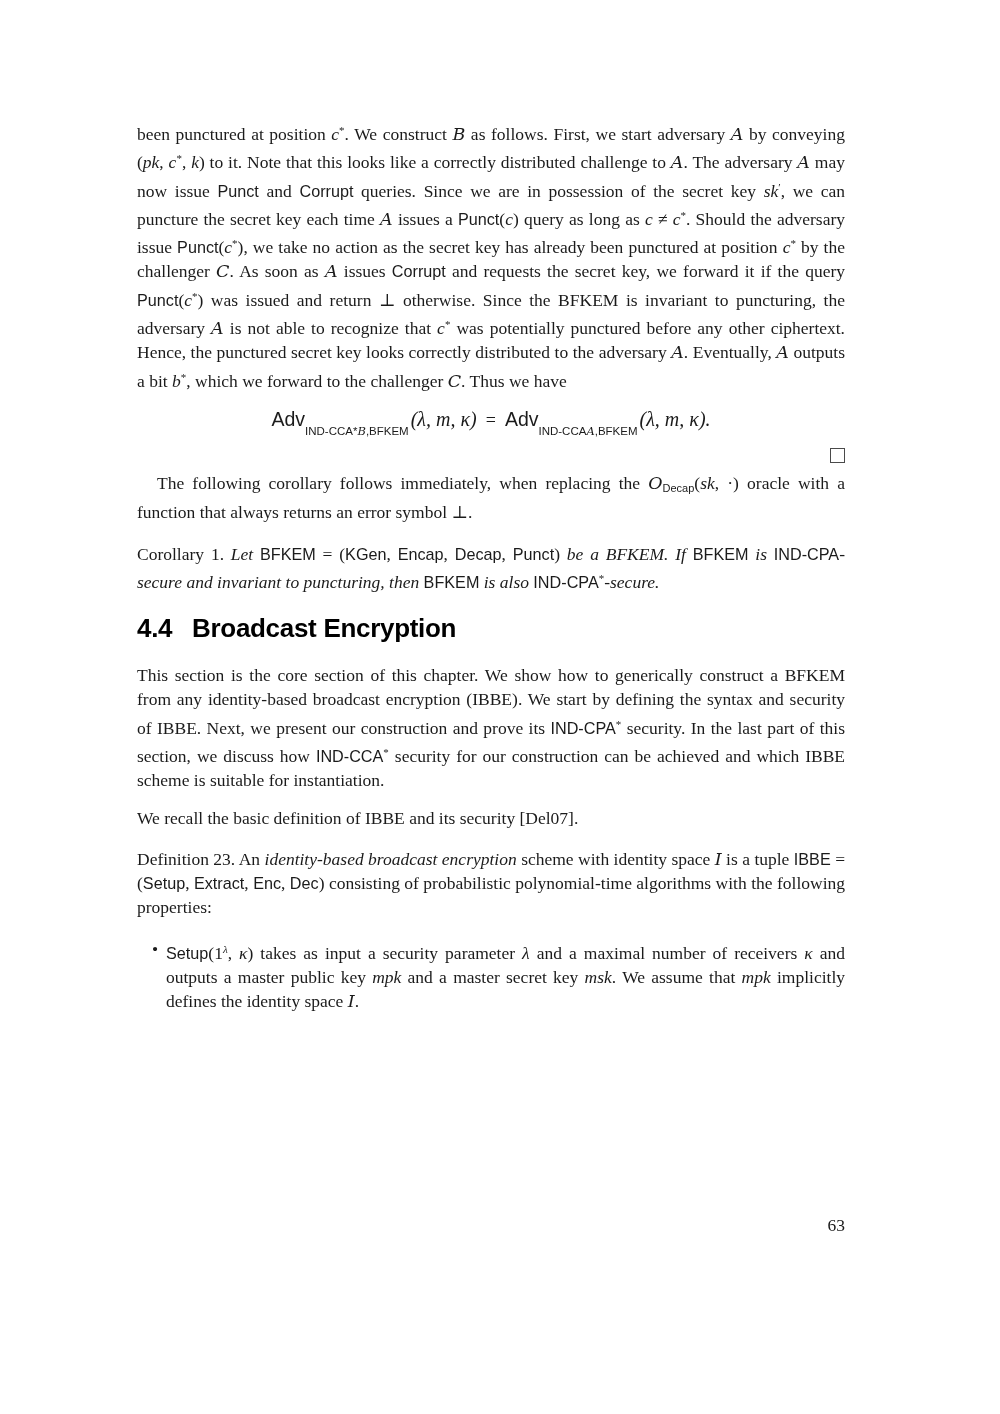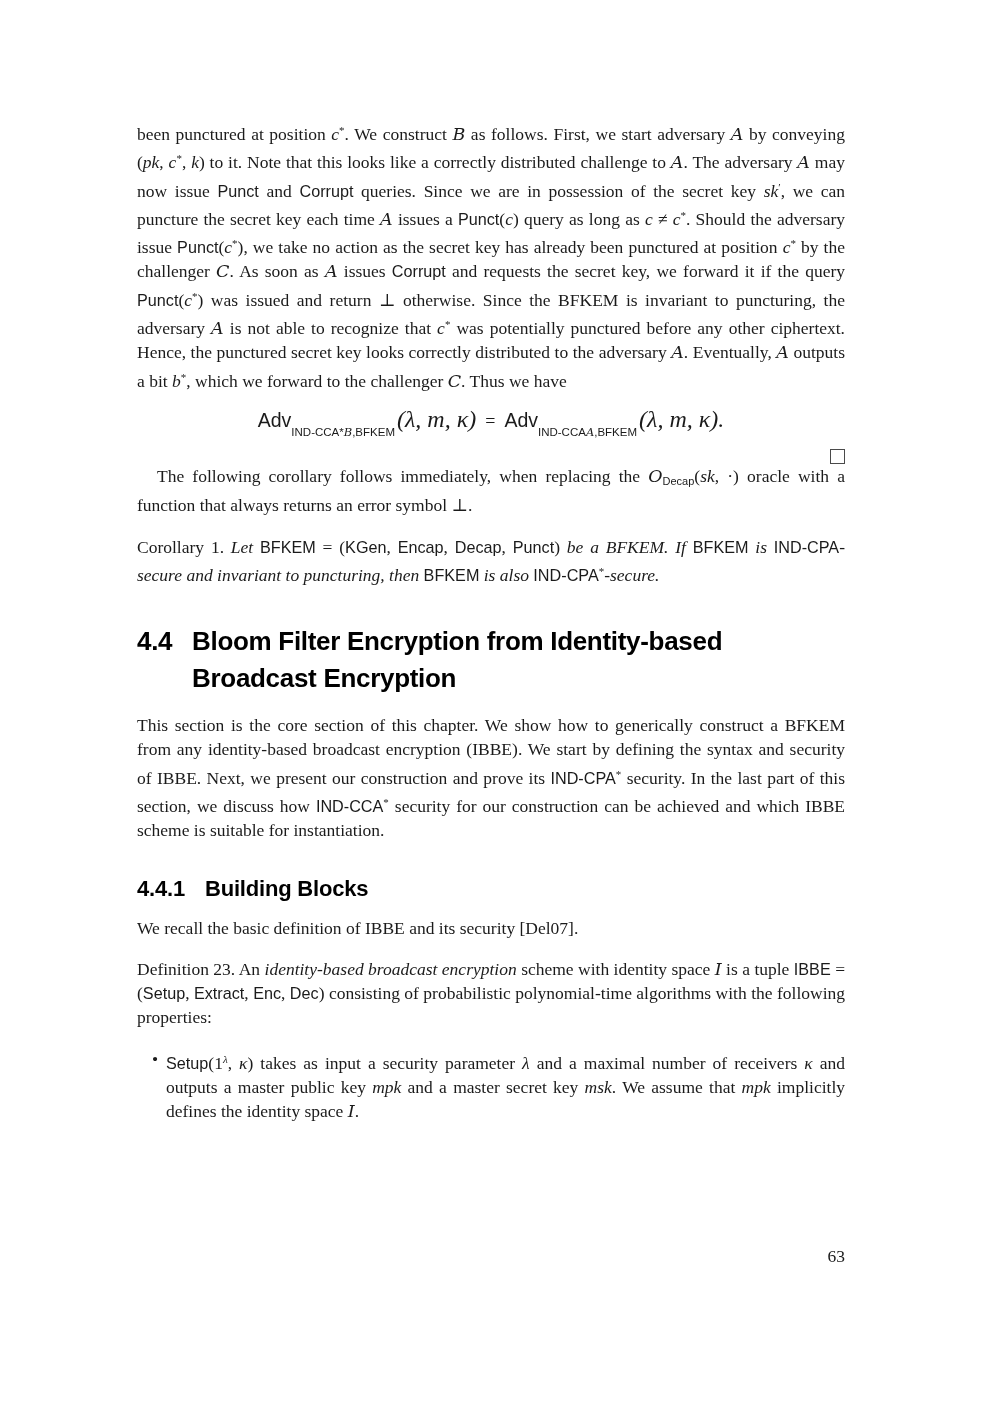--- a/index.html
+++ b/index.html
@@ -23,50 +23,50 @@
   .seg-pi { font-size:11px; vertical-align:6px; font-style:italic; }
   .seg-sb { font-size:11px; vertical-align:-3px; font-family:"Liberation Sans","DejaVu Sans",sans-serif; }
 
   
   .fm { margin:14px 0 0 0; text-align:center; white-space:nowrap; }
   .fm-adv  { font-family:"Liberation Sans","DejaVu Sans",sans-serif; font-size:19.5px; }
   .mstack  { display:inline-flex; flex-direction:row; align-items:flex-start;
              font-family:"Liberation Sans","DejaVu Sans",sans-serif;
              font-size:11.5px; line-height:1.3; vertical-align:-9px; margin-right:2px; }
   .msub .cal { font-family:"DejaVu Serif",serif; font-style:italic; }
-  .fm-args { font-style:italic; font-size:24px; }
+  .fm-args { font-style:italic; font-size:20px; }
   .fm-eq   { font-size:18px; padding:0 9px; }
 
   .qed-line { margin-top:6px; text-align:right; height:18px; }
   .qed-box  { display:inline-block; width:13px; height:13px; border:1.6px solid #4a4a4a; background:#fff; }
 
-  #para-corollary-intro { margin-top:0; text-indent:20px; }
+  #para-corollary-intro { margin-top:8px; text-indent:20px; }
   #corollary-block { margin-top:17px; text-align:justify; }
 
-  .h-section { margin-top:36px; display:flex; color:#000;
+  .h-section { margin-top:16px; display:flex; color:#000;
     font-family:"Liberation Sans","DejaVu Sans",sans-serif; font-weight:bold;
     font-size:26px; line-height:37px; letter-spacing:-0.3px; }
   .h-section .h-num { width:55px; flex:none; }
   .h-section .h-line { white-space:nowrap; }
 
   #para-section-intro { margin-top:16px; }
 
   .h-subsection { margin-top:32px; display:flex; color:#000;
     font-family:"Liberation Sans","DejaVu Sans",sans-serif; font-weight:bold;
     font-size:22px; line-height:28px; letter-spacing:-0.2px; }
   .h-subsection .h-num { width:68px; flex:none; }
 
   #para-recall { margin-top:13px; }
   #definition-block { margin-top:17px; text-align:justify; }
 
   .bullet { margin:17px 0 0 15px; display:flex; }
   .b-marker { width:14px; flex:none; }
   .b-text { flex:1; text-align:justify; }
 
-  .page-number { position:absolute; left:137px; top:1246px; width:708px;
+  .page-number { position:absolute; left:137px; top:1215px; width:708px;
     text-align:right; font-size:17.5px; color:#1b1b1b; }
 </style>
 </head>
 <body>
 
 <div class="page">
   <div class="content">
 
     <p class="body" id="para-proof"><span>been punctured at position </span><span class="seg-i">c</span><span class="seg-p">*</span><span>. We construct </span><span class="seg-c">B</span><span> as follows. First, we start adversary </span><span class="seg-c">A</span><span> by conveying (</span><span class="seg-i">pk</span><span>, </span><span class="seg-i">c</span><span class="seg-p">*</span><span>, </span><span class="seg-i">k</span><span>) to it. Note that this looks like a correctly distributed challenge to </span><span class="seg-c">A</span><span>. The adversary </span><span class="seg-c">A</span><span> may now issue </span><span class="seg-s">Punct</span><span> and </span><span class="seg-s">Corrupt</span><span> queries. Since we are in possession of the secret key </span><span class="seg-i">sk</span><span class="seg-p">′</span><span>, we can puncture the secret key each time </span><span class="seg-c">A</span><span> issues a </span><span class="seg-s">Punct</span><span>(</span><span class="seg-i">c</span><span>) query as long as </span><span class="seg-i">c</span><span> ≠ </span><span class="seg-i">c</span><span class="seg-p">*</span><span>. Should the adversary issue </span><span class="seg-s">Punct</span><span>(</span><span class="seg-i">c</span><span class="seg-p">*</span><span>), we take no action as the secret key has already been punctured at position </span><span class="seg-i">c</span><span class="seg-p">*</span><span> by the challenger </span><span class="seg-c">C</span><span>. As soon as </span><span class="seg-c">A</span><span> issues </span><span class="seg-s">Corrupt</span><span> and requests the secret key, we forward it if the query </span><span class="seg-s">Punct</span><span>(</span><span class="seg-i">c</span><span class="seg-p">*</span><span>) was issued and return ⊥ otherwise. Since the BFKEM is invariant to puncturing, the adversary </span><span class="seg-c">A</span><span> is not able to recognize that </span><span class="seg-i">c</span><span class="seg-p">*</span><span> was potentially punctured before any other ciphertext. Hence, the punctured secret key looks correctly distributed to the adversary </span><span class="seg-c">A</span><span>. Eventually, </span><span class="seg-c">A</span><span> outputs a bit </span><span class="seg-i">b</span><span class="seg-p">*</span><span>, which we forward to the challenger </span><span class="seg-c">C</span><span>. Thus we have</span></p>
 
@@ -84,31 +84,26 @@
       <span class="qed-box"></span>
     </div>
 
     <p class="body" id="para-corollary-intro"><span>The following corollary follows immediately, when replacing the </span><span class="seg-c">O</span><span class="seg-sb">Decap</span><span>(</span><span class="seg-i">sk</span><span>, ·) oracle with a function that always returns an error symbol ⊥.</span></p>
 
     <p class="body" id="corollary-block"><span class="seg-b">Corollary 1.</span><span class="seg-i"> Let </span><span class="seg-s">BFKEM</span><span> = (</span><span class="seg-s">KGen</span><span>, </span><span class="seg-s">Encap</span><span>, </span><span class="seg-s">Decap</span><span>, </span><span class="seg-s">Punct</span><span>) </span><span class="seg-i">be a BFKEM. If </span><span class="seg-s">BFKEM</span><span class="seg-i"> is </span><span class="seg-s">IND-CPA</span><span class="seg-i">-secure and invariant to puncturing, then </span><span class="seg-s">BFKEM</span><span class="seg-i"> is also </span><span class="seg-s">IND-CPA</span><span class="seg-p">*</span><span class="seg-i">-secure.</span></p>
 
     <div class="h-section">
       <div class="h-num">4.4</div>
       <div>
-        <div class="h-line">Bloom Filter Encryption from Identity-based</div>
         <div class="h-line">Broadcast Encryption</div>
       </div>
     </div>
 
     <p class="body" id="para-section-intro"><span>This section is the core section of this chapter. We show how to generically construct a BFKEM from any identity-based broadcast encryption (IBBE). We start by defining the syntax and security of IBBE. Next, we present our construction and prove its </span><span class="seg-s">IND-CPA</span><span class="seg-p">*</span><span> security. In the last part of this section, we discuss how </span><span class="seg-s">IND-CCA</span><span class="seg-p">*</span><span> security for our construction can be achieved and which IBBE scheme is suitable for instantiation.</span></p>
 
-    <div class="h-subsection">
-      <div class="h-num">4.4.1</div>
-      <div>Building Blocks</div>
-    </div>
 
     <p class="body" id="para-recall"><span>We recall the basic definition of IBBE and its security [Del07].</span></p>
 
     <p class="body" id="definition-block"><span class="seg-b">Definition 23.</span><span> An </span><span class="seg-i">identity-based broadcast encryption</span><span> scheme with identity space </span><span class="seg-c">I</span><span> is a tuple </span><span class="seg-s">IBBE</span><span> = (</span><span class="seg-s">Setup</span><span>, </span><span class="seg-s">Extract</span><span>, </span><span class="seg-s">Enc</span><span>, </span><span class="seg-s">Dec</span><span>) consisting of probabilistic polynomial-time algorithms with the following properties:</span></p>
 
     <div class="bullet">
       <div class="b-marker">•</div>
       <div class="b-text"><span class="seg-s">Setup</span><span>(1</span><span class="seg-pi">λ</span><span>, </span><span class="seg-i">κ</span><span>) takes as input a security parameter </span><span class="seg-i">λ</span><span> and a maximal number of receivers </span><span class="seg-i">κ</span><span> and outputs a master public key </span><span class="seg-i">mpk</span><span> and a master secret key </span><span class="seg-i">msk</span><span>. We assume that </span><span class="seg-i">mpk</span><span> implicitly defines the identity space </span><span class="seg-c">I</span><span>.</span></div>
     </div>
 

